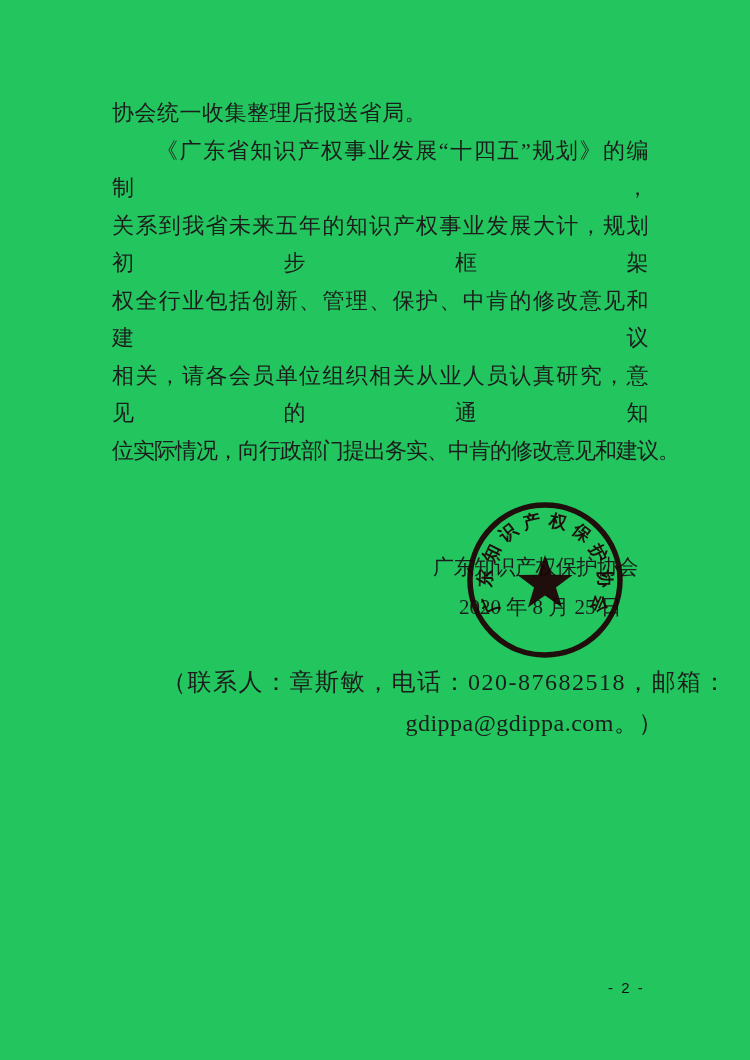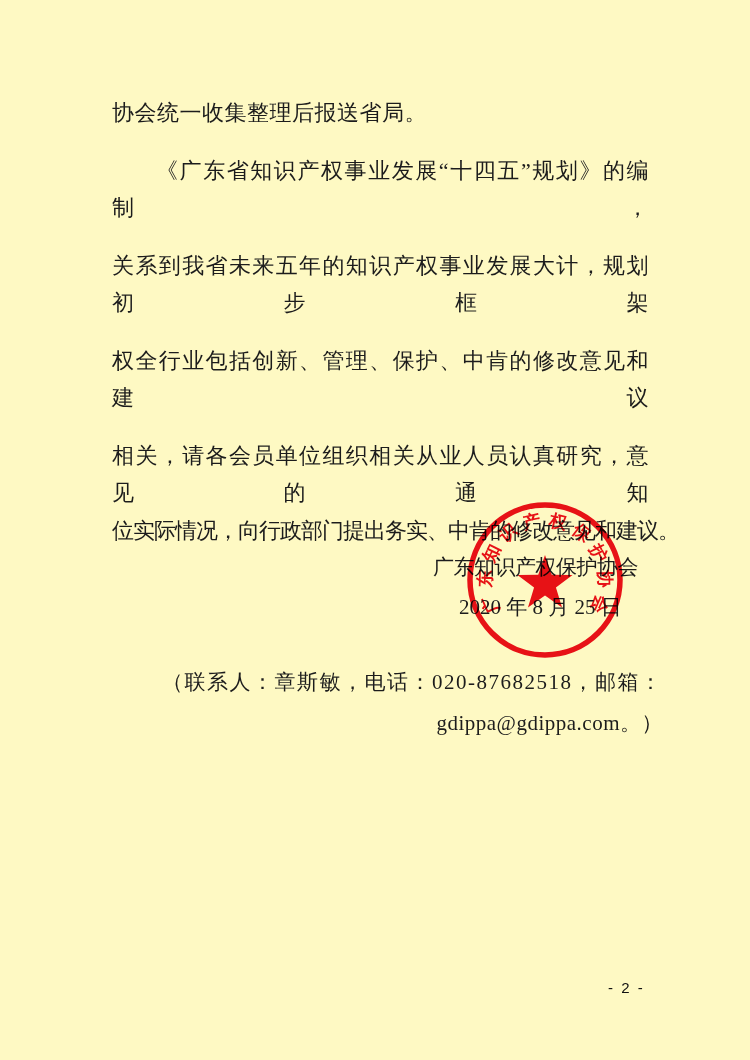--- a/index.html
+++ b/index.html
@@ -1,38 +1,38 @@
 <!DOCTYPE html>
 <html><head>
 <meta charset="utf-8">
 <style>
   html, body { margin: 0; padding: 0; background: #e9e9e9; }
   .page {
     position: relative;
     width: 750px;
     height: 1060px;
-    background: #fef9c3;
+    background: #22c55e;
     margin: 0 auto;
     overflow: hidden;
     font-family: "Liberation Serif", "DejaVu Serif", serif;
     color: #1c1c1c;
   }
   
   .body-block {
     position: absolute;
     left: 112px;
     top: 94px;
     width: 537px;
     font-size: 22px;
     line-height: 37.5px;
     letter-spacing: 0.5px;
     white-space: nowrap;
   }
   .body-block .line { width: 100%; }
-  .line.fill { text-align: justify; text-align-last: justify; white-space: normal; margin-top: 20px; }
+  .line.fill { text-align: justify; text-align-last: justify; white-space: normal; }
   .line.indent { text-indent: 2em; }
   .line.tight { letter-spacing: -1px; }
   
   .attach-block {
     position: absolute;
     left: 112px;
     top: 357px;
     width: 560px;
     font-size: 22px;
     line-height: 38.5px;
@@ -75,21 +75,21 @@
     font-family: "Liberation Serif", "DejaVu Serif", serif;
     font-size: 17.5px;
     font-weight: bold;
   }
   
   .contact-block {
     position: absolute;
     left: 83px;
     top: 662px;
     width: 580px;
-    font-size: 21px;
+    font-size: 24px;
     line-height: 41px;
     white-space: nowrap;
   }
   .contact-line-1 { margin-left: 79px; letter-spacing: 1.5px; }
   .contact-line-2 { letter-spacing: 0.5px; text-align: right; }
   
   .page-number {
     position: absolute;
     left: 608px;
     top: 979px;

